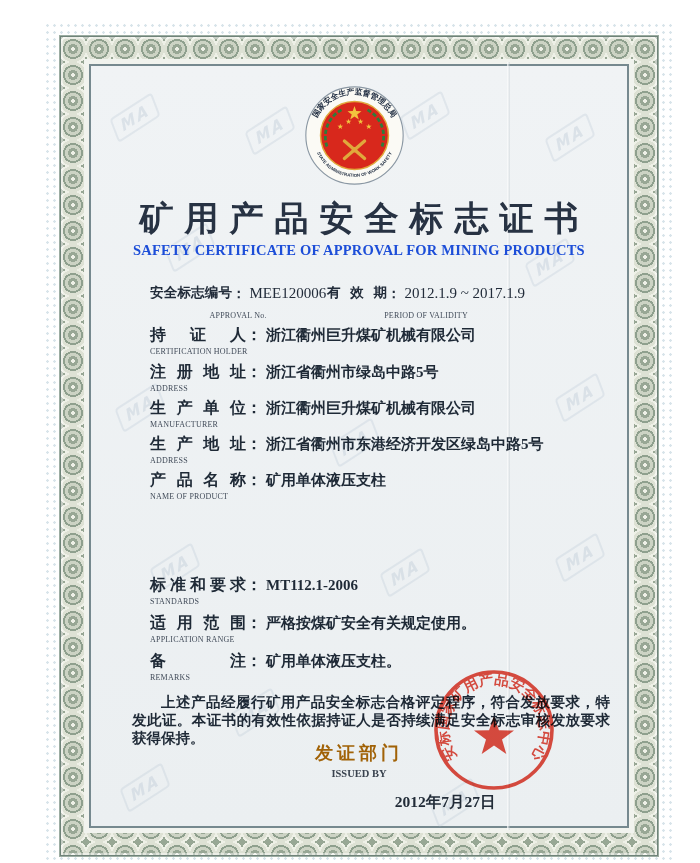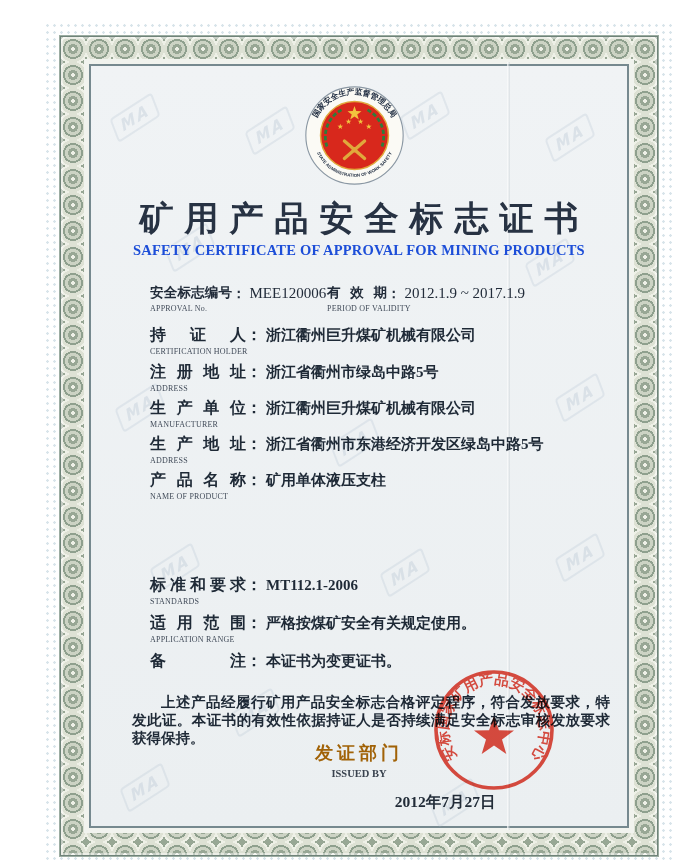--- a/index.html
+++ b/index.html
@@ -65,21 +65,21 @@
   .toprow .grp{position:absolute;top:0;}
   .grp1{left:0;}
   .grp2{left:177px;}
   .slbl{display:inline-block;text-align:justify;text-align-last:justify;
         font-size:13.5px;font-weight:bold;vertical-align:top;}
   .grp1 .slbl{width:82px;}
   .grp2 .slbl{width:60px;}
   .colon::before{content:"：";font-weight:bold;}
   .toprow .colon::before{font-size:13.5px;}
   .sval{font-size:15px;font-weight:normal;font-family:"Liberation Serif","DejaVu Serif",serif;}
-  .scap{font-size:8px;color:#414b59;letter-spacing:.2px;margin-top:1px;}
+  .scap{font-size:8px;color:#414b59;letter-spacing:.2px;margin-top:8px;text-align:center;}
   
   .row{position:absolute;left:150px;width:470px;color:#1e2936;}
   .lbl{display:inline-block;width:96px;text-align:justify;text-align-last:justify;
        font-size:16px;font-weight:bold;vertical-align:top;}
   .row .colon::before{font-size:16px;}
   .val{font-size:15px;font-weight:bold;}
   .cap{font-size:8px;color:#414b59;letter-spacing:.2px;margin-top:1px;}
   
   .statement{
     position:absolute;left:132px;top:693px;width:478px;
@@ -201,21 +201,22 @@
     <span class="val">MT112.1-2006</span>
     <div class="cap">STANDARDS</div>
   </div>
   <div class="row" style="top:613px">
     <span class="lbl">适用范围</span><span class="colon"></span>
     <span class="val">严格按煤矿安全有关规定使用。</span>
     <div class="cap">APPLICATION RANGE</div>
   </div>
   <div class="row" style="top:651px">
     <span class="lbl">备注</span><span class="colon"></span>
-    <span class="val">本证书为变更证书。</span>
+    <span class="val">矿用单体液压支柱。</span>
+    <div class="cap">REMARKS</div>
   </div>
 
   <div class="statement">上述产品经履行矿用产品安全标志合格评定程序，符合发放要求，特发此证。本证书的有效性依据持证人是否持续满足安全标志审核发放要求获得保持。</div>
 
   <div class="issued">
     <div class="issued-zh">发证部门</div>
     <div class="issued-en">ISSUED BY</div>
   </div>
 
   <div class="date">2012年7月27日</div>

